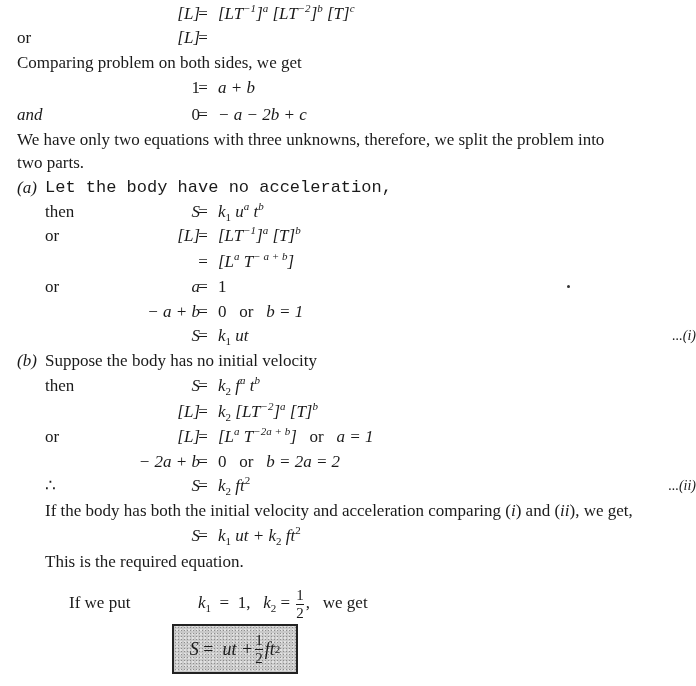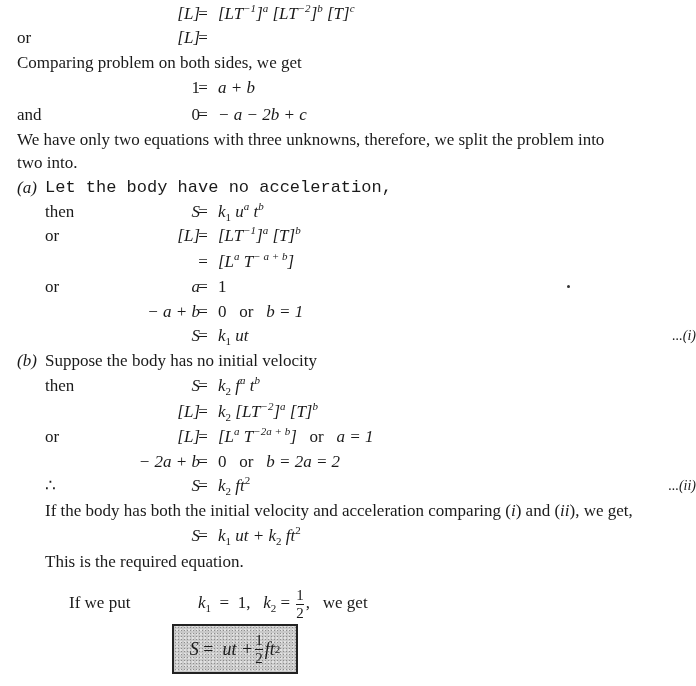--- a/index.html
+++ b/index.html
@@ -56,31 +56,31 @@
   <span class="para">Comparing problem on both sides, we get</span>
 </div>
 
 <div class="row" style="top:76px;">
   <span class="lhs">1</span>
   <span class="eq">=</span>
   <span class="rhs it">a + b</span>
 </div>
 
 <div class="row" style="top:103px;">
-  <span class="lbl" style="left:17px;">and</span>
+  <span class="lbl" style="left:17px;font-style:italic;">and</span>
   <span class="lhs">0</span>
   <span class="eq">=</span>
   <span class="rhs it">− a − 2b + c</span>
 </div>
 
 <div class="row" style="top:128px;text-decoration:underline;">
   <span class="para">We have only two equations with three unknowns, therefore, we split the problem into</span>
 </div>
 <div class="row" style="top:151px;">
-  <span class="para">two into.</span>
+  <span class="para">two parts.</span>
 </div>
 
 <div class="row" style="top:176px;">
   <span class="lbl it" style="left:17px;">(a)</span>
   <span class="lbl" style="left:45px;font-family:Liberation Mono, monospace;">Let the body have no acceleration,</span>
 </div>
 
 <div class="row" style="top:200px;">
   <span class="lbl" style="left:45px;">then</span>
   <span class="lhs it">S</span>

